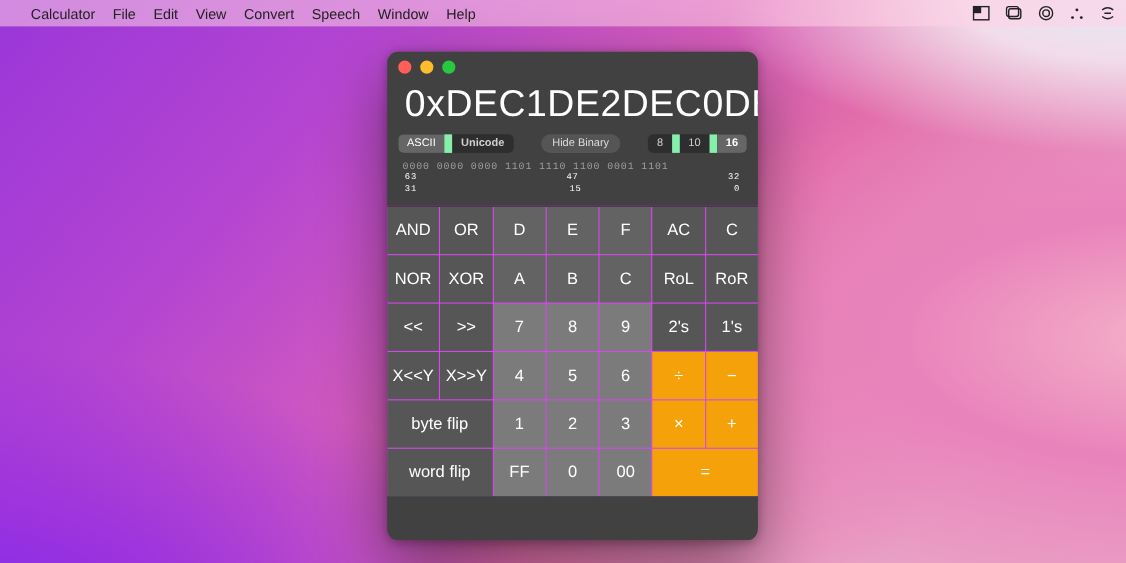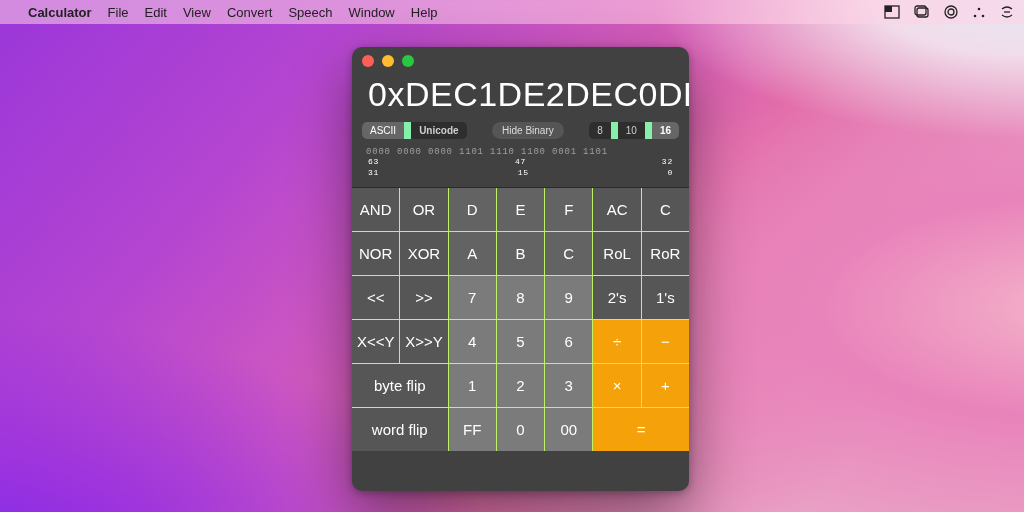--- a/index.html
+++ b/index.html
@@ -9,41 +9,41 @@
     background:
       radial-gradient(120% 90% at 100% 0%, #e8e7f4 0%, #f1dcea 12%, rgba(255,255,255,0) 30%),
       radial-gradient(140% 120% at 105% 60%, #f4b3c9 0%, #e983bb 18%, rgba(255,255,255,0) 40%),
       radial-gradient(130% 110% at -10% 110%, #7a2bec 0%, #9a32df 18%, rgba(255,255,255,0) 45%),
       linear-gradient(130deg,#9a36d9 0%,#b445d1 25%,#d35bbd 45%,#e26ca9 60%,#e9a3c6 85%);
   }
   
   .menubar{position:absolute;top:0;left:0;right:0;height:24px;background:rgba(255,210,230,.55);backdrop-filter:blur(10px);display:flex;align-items:center;font-size:13px;color:#222;padding:0 10px;}
   .menubar .apple{font-size:14px;margin-right:10px;}
   .menubar .menuitem{margin:0 8px;cursor:default;}
-  .menubar .menuitem.bold{font-weight:bold;}
+  .menubar .menuitem.bold{font-weight:normal;}
   .menubar .right{margin-left:auto;display:flex;gap:14px;font-size:14px;}
   .menubar .right span svg{display:block;}
   
   .calc{position:absolute;left:352px;top:47px;width:337px;height:444px;background:#414141;border-radius:10px;box-shadow:0 25px 60px rgba(0,0,0,.45),0 2px 10px rgba(0,0,0,.3);overflow:hidden;}
   .titlebar{height:28px;display:flex;align-items:center;padding:0 10px;gap:8px;}
   .tl{width:12px;height:12px;border-radius:50%;}
   .tl.red{background:#ff5f57;}
   .tl.yel{background:#febc2e;}
   .tl.grn{background:#28c840;}
   .display{color:#fff;font-size:34px;font-weight:300;text-align:right;padding:0 16px 8px;letter-spacing:.5px;}
   .controls{display:flex;align-items:center;justify-content:space-between;padding:0 10px 6px;font-size:10px;}
   .seg{display:flex;background:#2e2e2e;border-radius:5px;overflow:hidden;}
   .seg span{padding:3px 8px;color:#cfcfcf;cursor:pointer;border-right:7px solid #86efac;}
   .seg span:last-child{border-right:none;font-weight:bold;}
   .seg span.active{background:#666;color:#fff;}
   .hidebin{background:#555;color:#ddd;padding:3px 10px;border-radius:9px;font-size:10px;cursor:pointer;}
   .binary{padding:2px 14px 8px;color:#9e9e9e;font-family:Liberation Mono, monospace;font-size:9px;letter-spacing:.8px;}
   .binrow{display:flex;justify-content:space-between;text-align:justify;}
   .binlabels{display:flex;justify-content:space-between;color:#fff;font-size:8px;padding:0 2px 2px;}
-  .keys{display:grid;grid-template-columns:repeat(7,1fr);gap:1px;background:#bef264;border-top:1px solid #2a2a2a;}
+  .keys{display:grid;grid-template-columns:repeat(7,1fr);gap:1px;background:#d946ef;border-top:1px solid #2a2a2a;}
   .key{height:43px;display:flex;align-items:center;justify-content:center;font-size:15px;color:#fff;background:#636363;cursor:pointer;}
   .key.dark{background:#565656;}
   .key.digit{background:#7b7b7b;}
   .key.orange{background:#f5a10a;}
   .key.span2{grid-column:span 2;}
 </style>
 </head>
 <body>
 
 <div class="desktop"></div>

